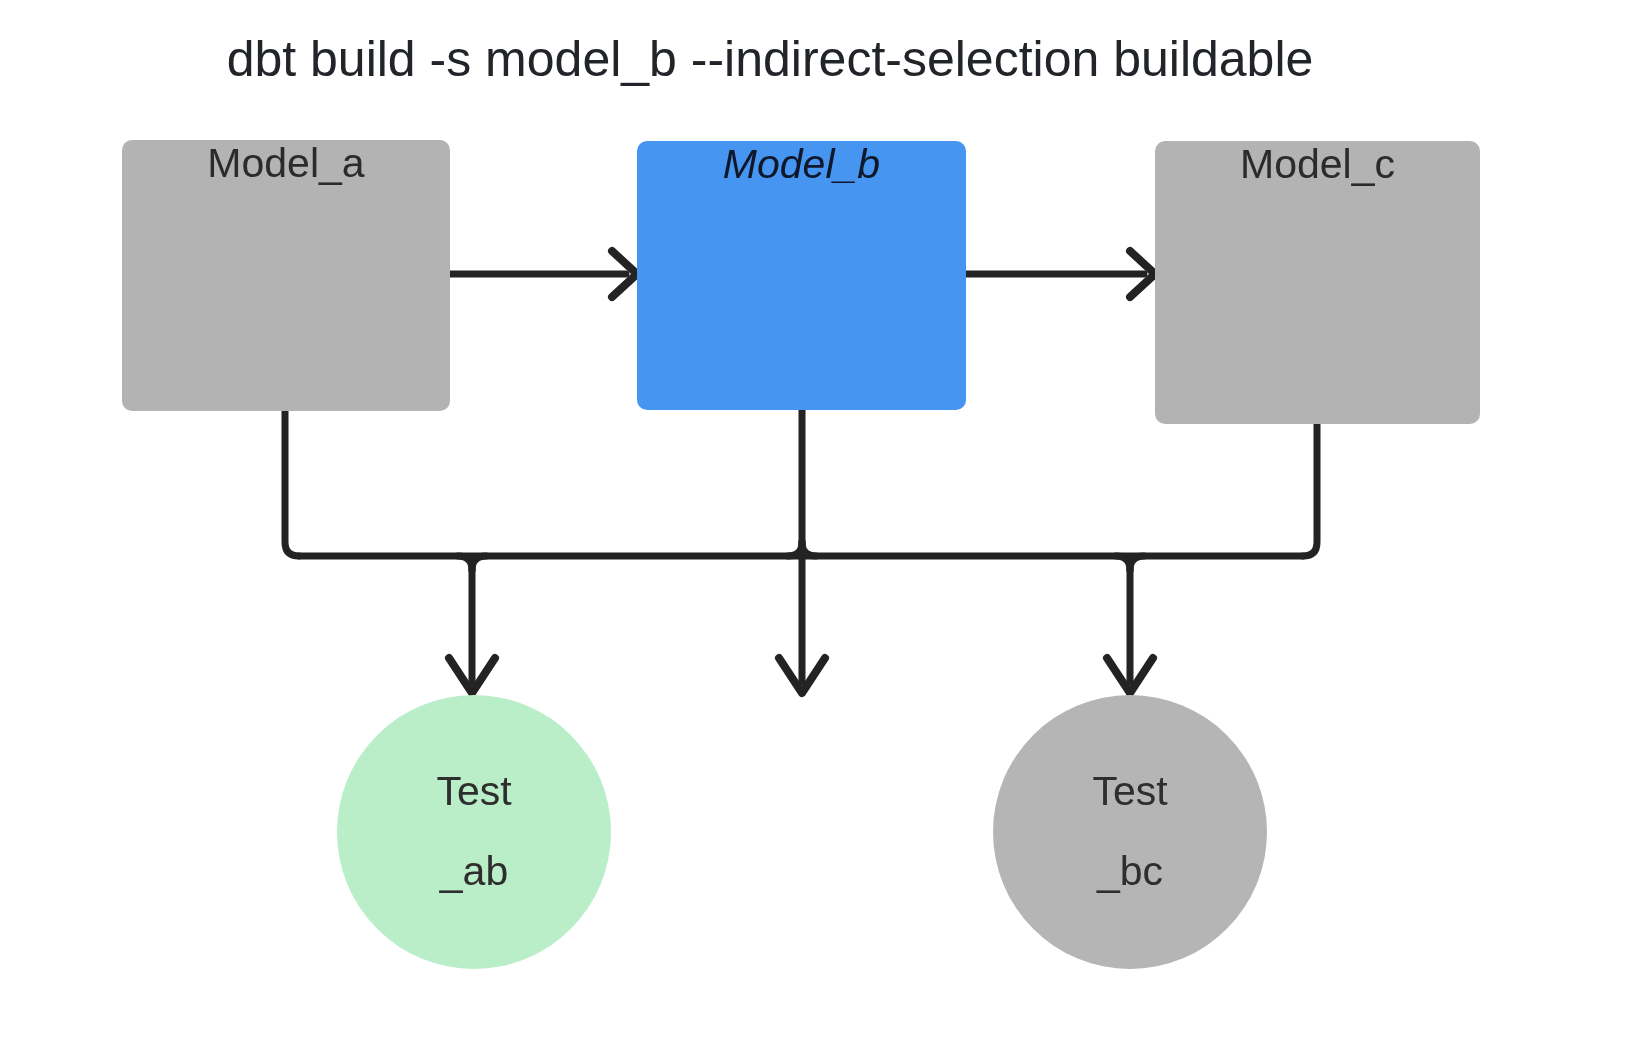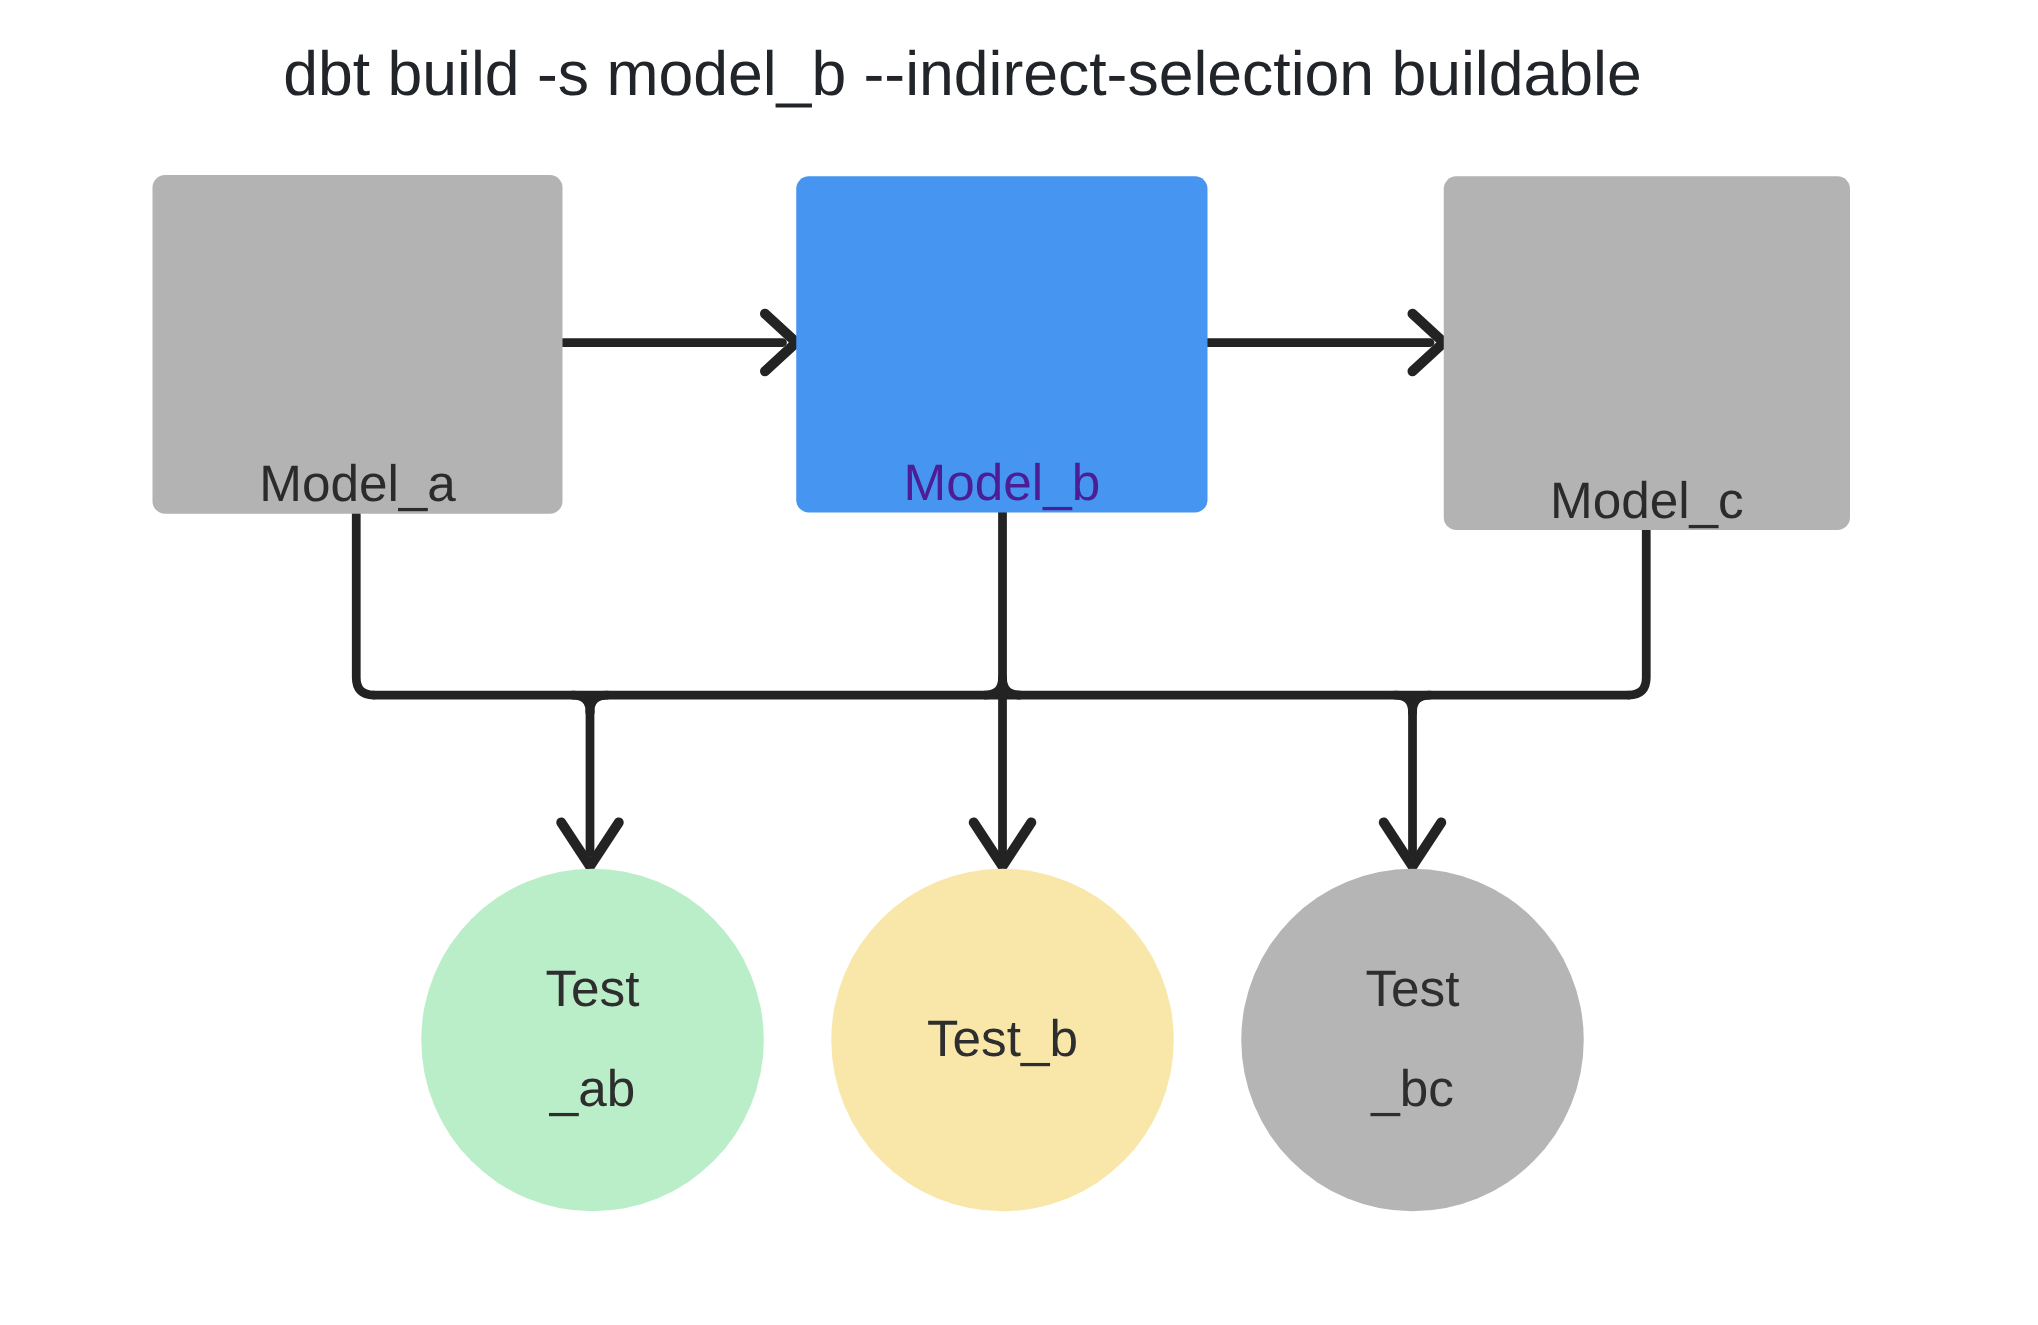--- a/index.html
+++ b/index.html
@@ -40,28 +40,28 @@
     stroke: #232323;
     stroke-linecap: round;
     stroke-linejoin: round;
   }
   .edges .shaft { stroke-width: 7; }
   .edges .head  { stroke-width: 8; }
   .node-box {
     position: absolute;
     border-radius: 10px;
     display: flex;
-    align-items: flex-end;
+    align-items: flex-start;
     justify-content: center;
     font-size: 41px;
     font-weight: 500;
     color: #2b2b2b;
   }
   .box-gray { background: #b3b3b3; }
-  .box-blue { background: #4695f0; color: #4c1d95; }
+  .box-blue { background: #4695f0; color: #0f172a; font-style: italic; }
   .node-circle {
     position: absolute;
     width: 274px;
     height: 274px;
     border-radius: 50%;
     display: flex;
     flex-direction: column;
     align-items: center;
     justify-content: center;
     text-align: center;
@@ -122,22 +122,19 @@
 
   <div class="node-box box-gray" style="left:1155px; top:141px; width:325px; height:283px;">
     <span>Model_c</span>
   </div>
 
   <div class="node-circle circle-green" style="left:337px; top:695px;">
     <span>Test</span>
     <span>_ab</span>
   </div>
 
-  <div class="node-circle circle-yellow" style="left:665px; top:695px;">
-    <span>Test_b</span>
-  </div>
 
   <div class="node-circle circle-gray" style="left:993px; top:695px;">
     <span>Test</span>
     <span>_bc</span>
   </div>
 
 </div>
 
 </body></html>

